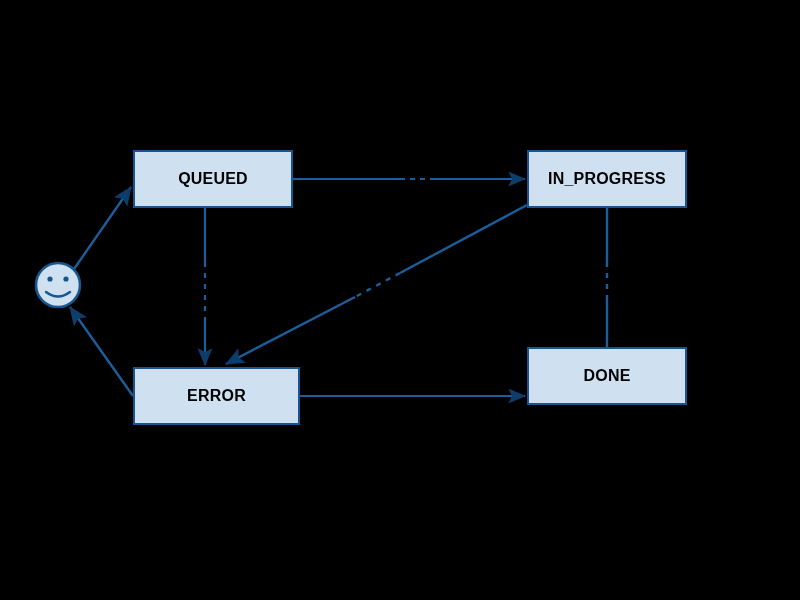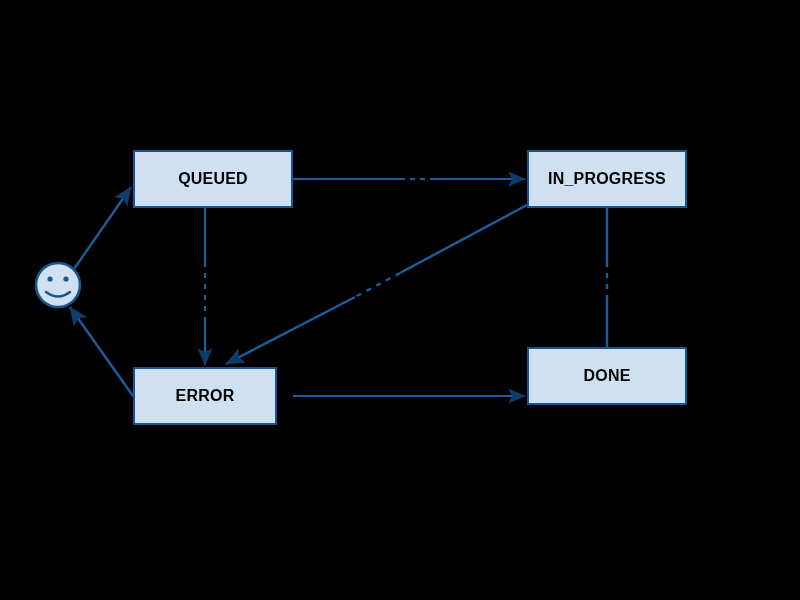--- a/index.html
+++ b/index.html
@@ -103,21 +103,21 @@
   </svg>
 
   <div class="state-node" style="left:133px; top:150px; width:160px; height:58px;">
     <span class="state-label">QUEUED</span>
   </div>
 
   <div class="state-node" style="left:527px; top:150px; width:160px; height:58px;">
     <span class="state-label">IN_PROGRESS</span>
   </div>
 
-  <div class="state-node" style="left:133px; top:367px; width:144px; height:58px;">
+  <div class="state-node" style="left:133px; top:367px; width:167px; height:58px;">
     <span class="state-label">ERROR</span>
   </div>
 
   <div class="state-node" style="left:527px; top:347px; width:160px; height:58px;">
     <span class="state-label">DONE</span>
   </div>
 
 </div>
 
 </body></html>

